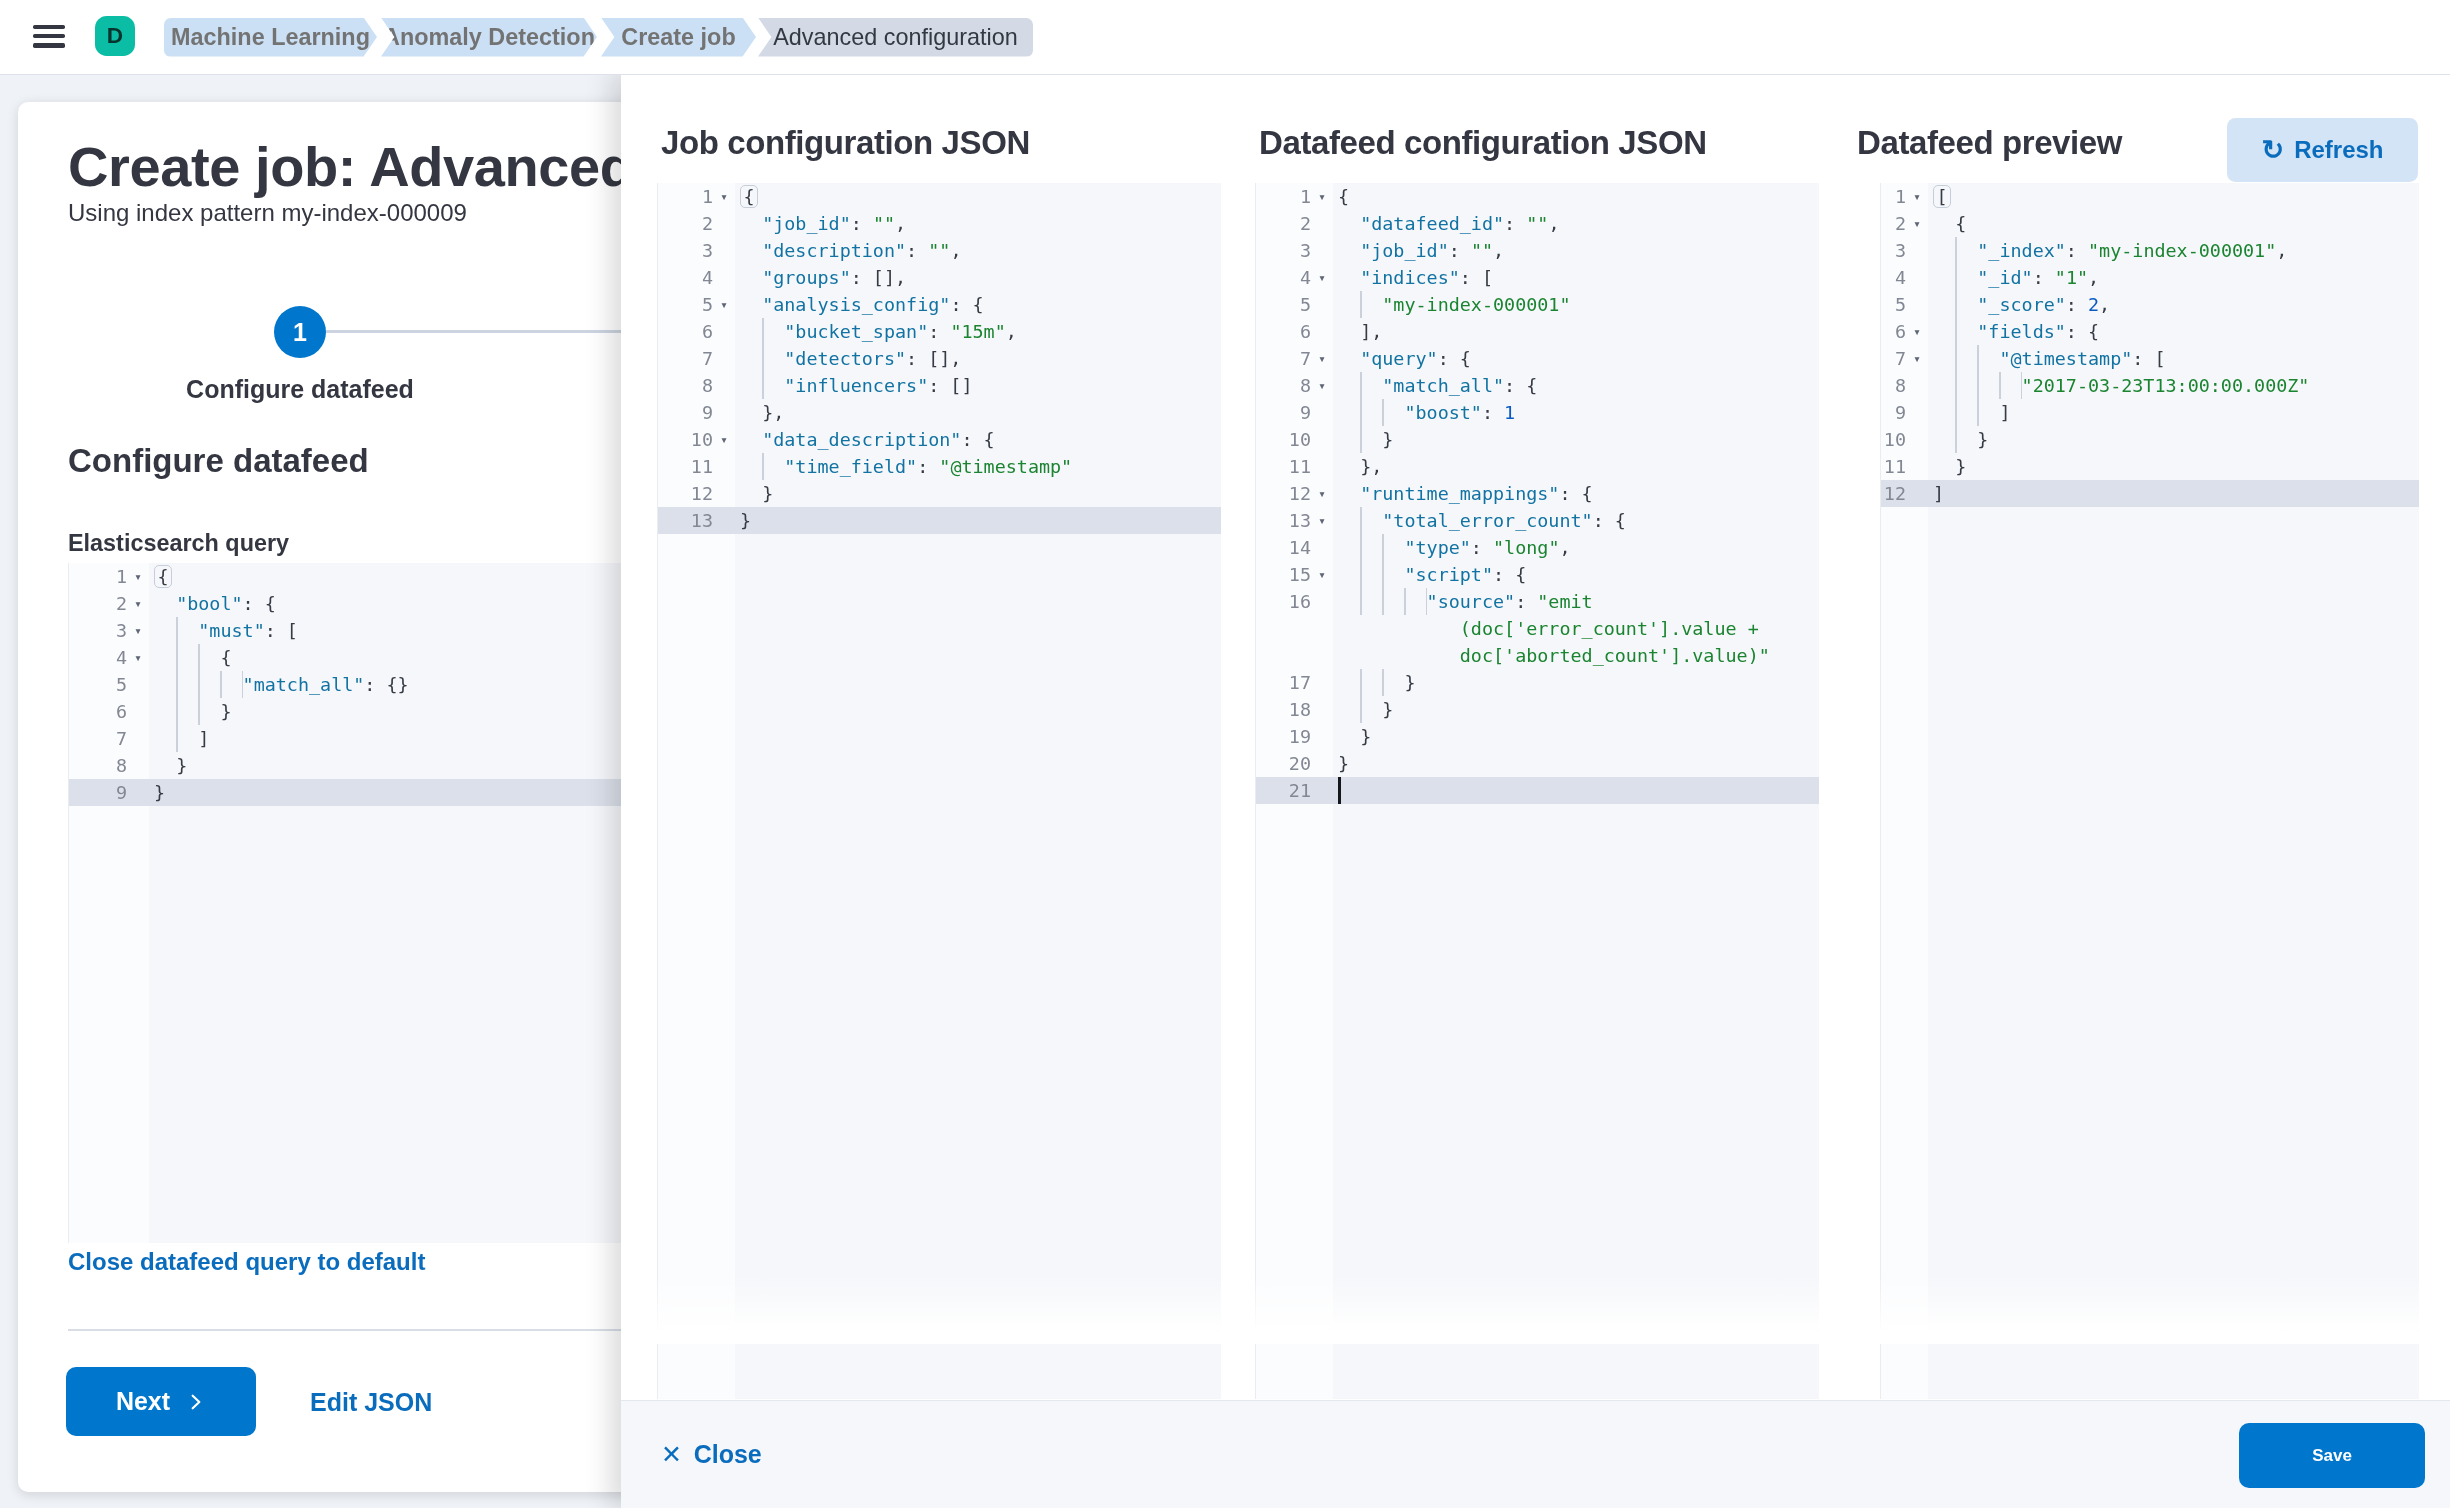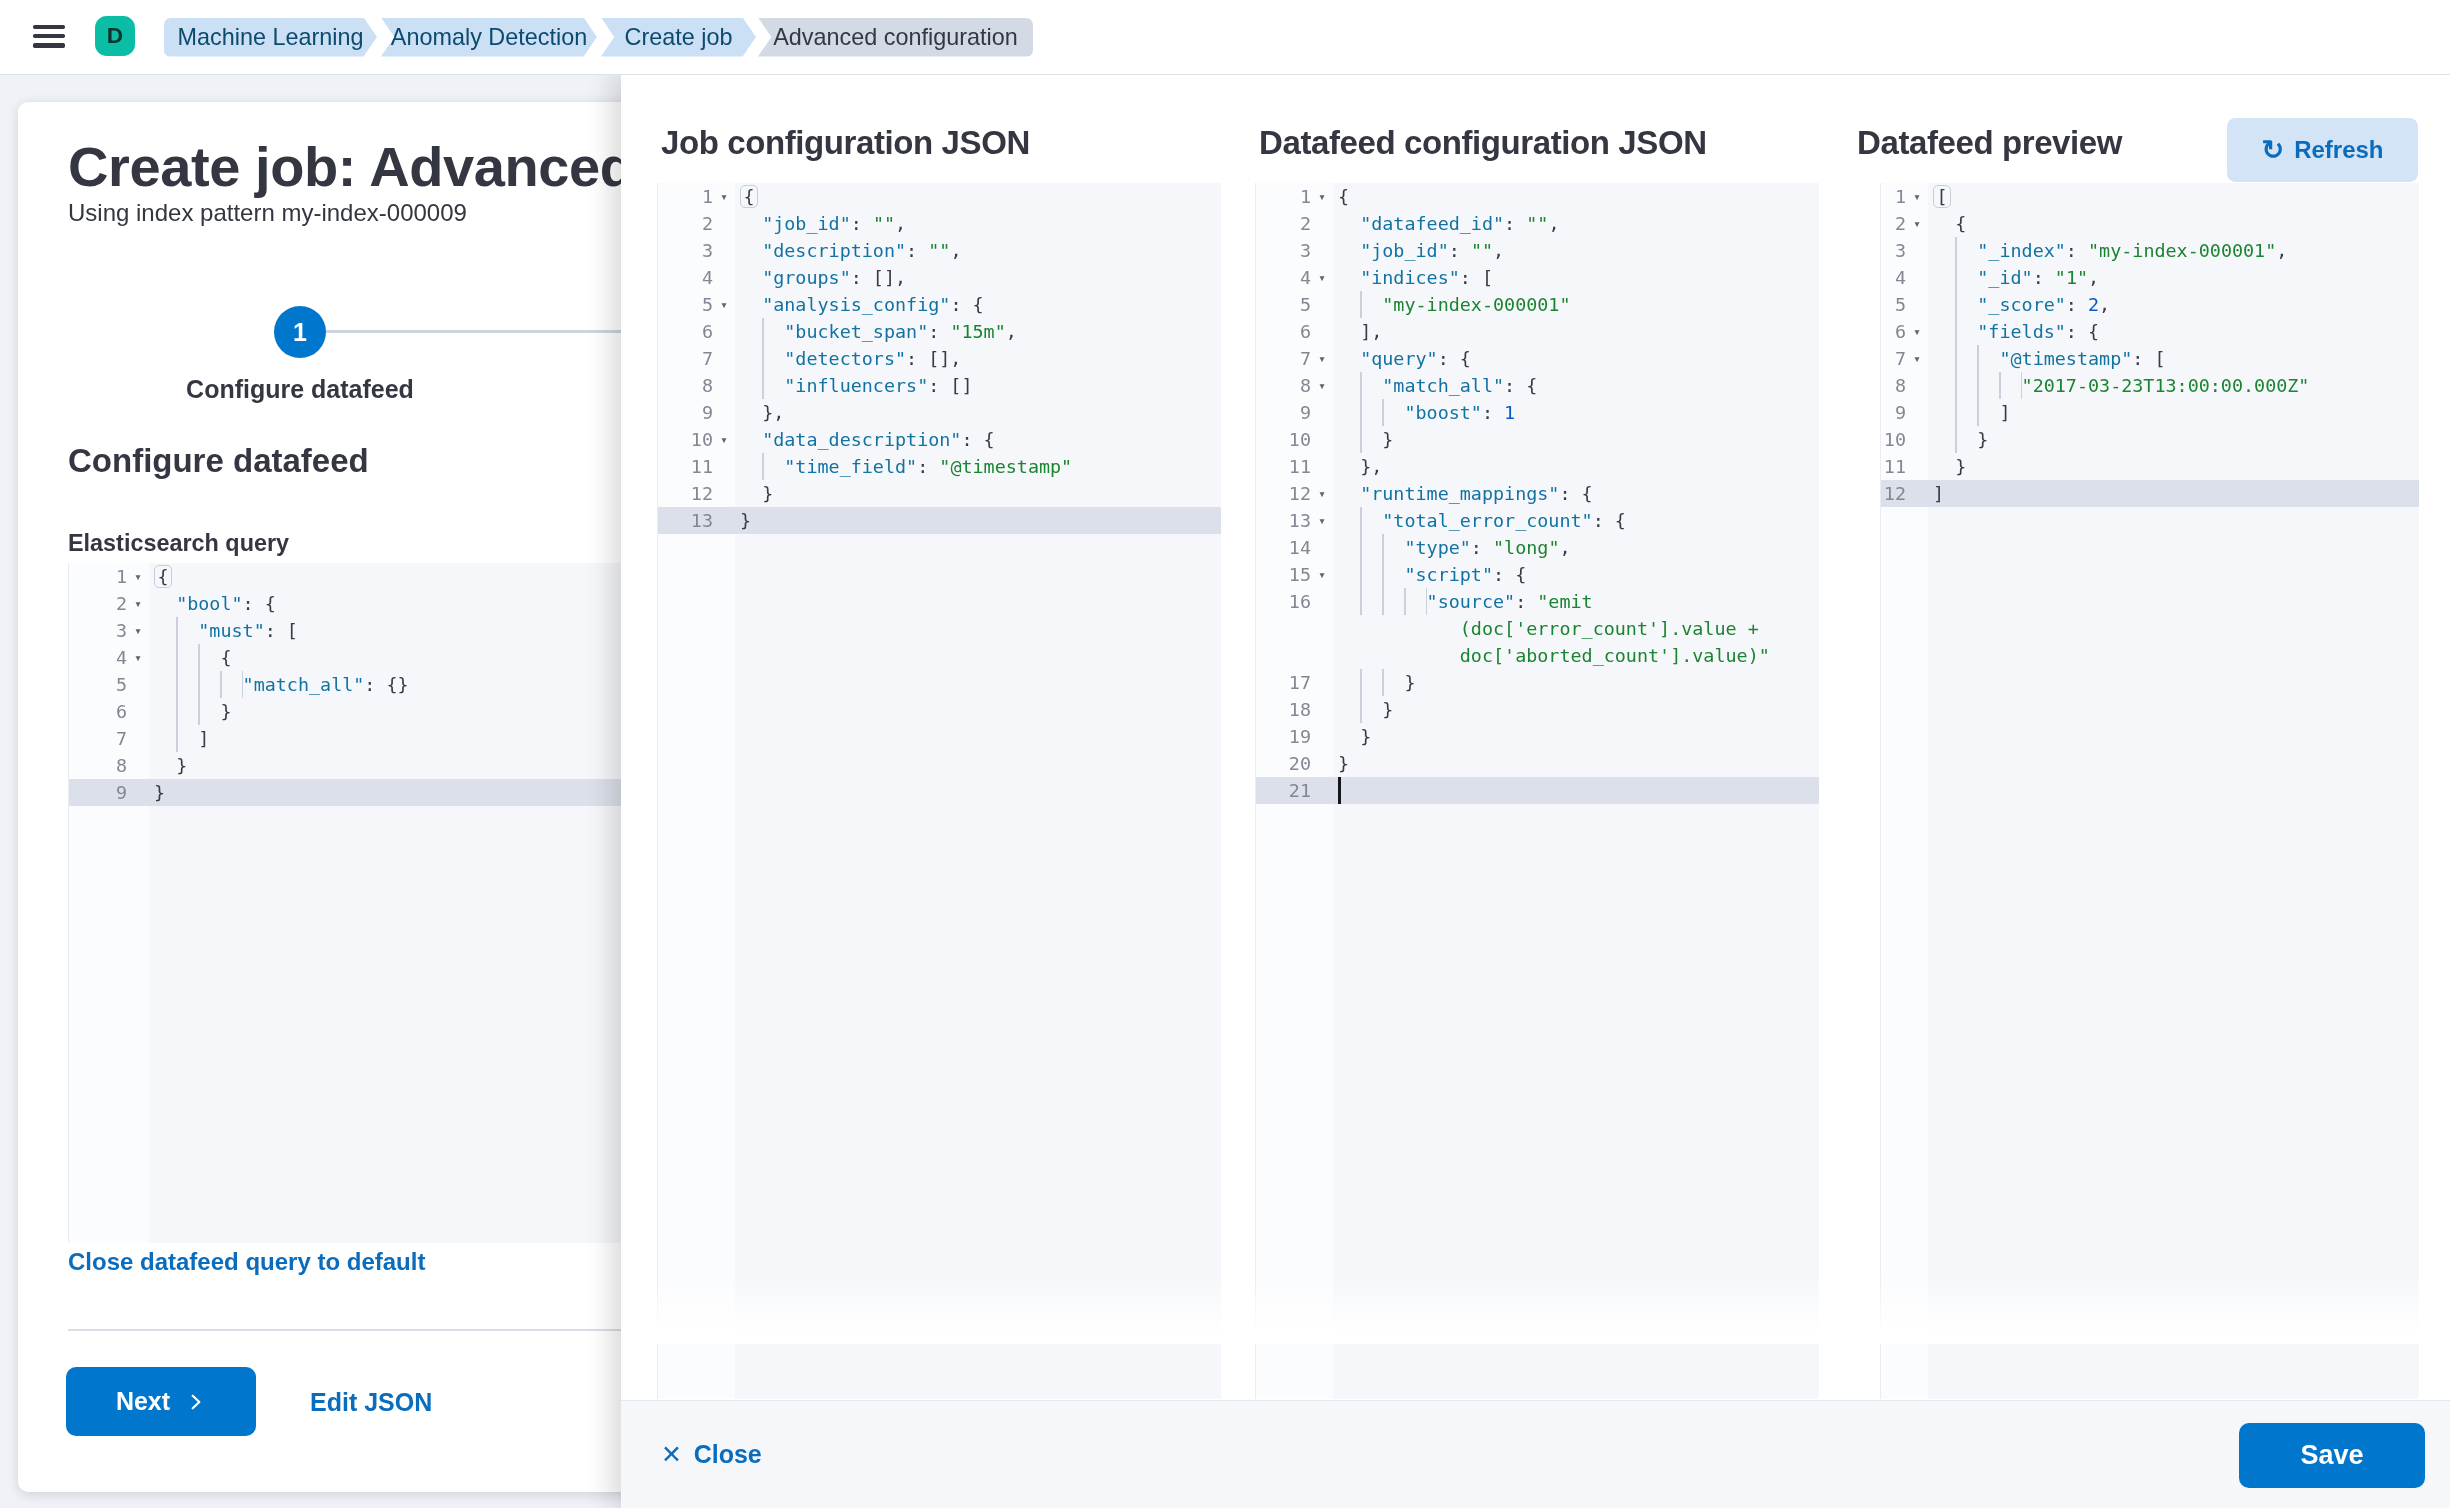--- a/index.html
+++ b/index.html
@@ -7,21 +7,21 @@
         font-family:"Liberation Sans",sans-serif;color:#343741;}
   .abs{position:absolute;}
 
   
   .header{left:0;top:0;width:2450px;height:74px;background:#fff;border-bottom:1.7px solid #DDE2EA;z-index:5;}
   .burger{left:33px;top:25px;width:32px;height:23.4px;cursor:pointer;}
   .burger i{display:block;height:4.2px;border-radius:1.7px;background:#343741;margin-bottom:5px;}
   .avatar{left:95px;top:16px;width:40px;height:40px;border-radius:11.7px;background:#0CBDA5;
           display:flex;align-items:center;justify-content:center;font-weight:700;font-size:22.6px;color:#06332B;}
   .crumb{top:17.6px;height:39px;display:flex;align-items:center;justify-content:center;
-         font-size:23.4px;font-weight:400;color:#0c4a6e;background:#CBE0F5;}
+         font-size:23.4px;font-weight:700;color:#737373;background:#CBE0F5;}
   .crumb.first{clip-path:polygon(0 0,calc(100% - 13.4px) 0,100% 50%,calc(100% - 13.4px) 100%,0 100%);border-radius:6.7px 0 0 6.7px;}
   .crumb.mid{clip-path:polygon(0 0,calc(100% - 13.4px) 0,100% 50%,calc(100% - 13.4px) 100%,0 100%,13.4px 50%);}
   .crumb.last{clip-path:polygon(0 0,100% 0,100% 100%,0 100%,13.4px 50%);border-radius:0 6.7px 6.7px 0;
               background:#D4DAE5;color:#333942;font-weight:500;}
 
   
   .card{left:18.4px;top:102px;width:971px;height:1390px;background:#fff;border-radius:10px;
         box-shadow:0 2.5px 11.7px rgba(0,0,0,.13);z-index:1;}
   .z2{z-index:2;}
   .pg-title{left:68px;top:134px;font-size:56px;font-weight:700;letter-spacing:-0.4px;}
@@ -45,21 +45,21 @@
           box-shadow:-10px 0 25px rgba(0,0,0,.15);}
   .col-title{top:50px;font-size:33px;font-weight:700;letter-spacing:-0.4px;}
   .refresh-btn{left:1606px;top:44px;width:191px;height:64px;border-radius:8.4px;background:#D4E4F7;
                color:#0A6CBD;display:flex;align-items:center;justify-content:center;gap:10px;
                font-size:24px;font-weight:600;cursor:pointer;}
   .refresh-glyph{font-size:27px;line-height:1;}
   .fade{left:0;top:1201px;width:1829px;height:69px;background:linear-gradient(rgba(255,255,255,0),#fff 85%);pointer-events:none;}
   .footer{left:0;top:1326px;width:1829px;height:109px;background:#F5F7FA;border-top:1.7px solid #E3E7EF;}
   .close-ctl{left:40px;top:0;height:107px;display:flex;align-items:center;gap:11.7px;font-size:25px;}
   .close-x{font-size:25px;font-weight:400;}
-  .save-btn{left:1618px;top:22px;width:186px;height:65px;font-size:27px;}
+  .save-btn{left:1618px;top:22px;width:186px;height:65px;font-size:17px;}
 
   
   .editor{background:#F5F7FA;border-left:1.7px solid #E9ECF1;overflow:hidden;
           font-family:"DejaVu Sans Mono","Liberation Mono",monospace;font-size:18.4px;cursor:text;}
   .editor::before{content:'';position:absolute;left:0;top:0;bottom:0;width:var(--gw);background:#FBFCFE;}
   .cl{position:relative;display:flex;height:27px;align-items:center;}
   .cl.hl{background:#DBE0EA;}
   .ln{width:var(--gw);flex:none;display:flex;align-items:center;height:100%;position:relative;}
   .num{flex:1;text-align:right;color:#828793;font-size:18.4px;}
   .arr{width:22px;text-align:center;color:#5E6574;font-size:12.6px;}

